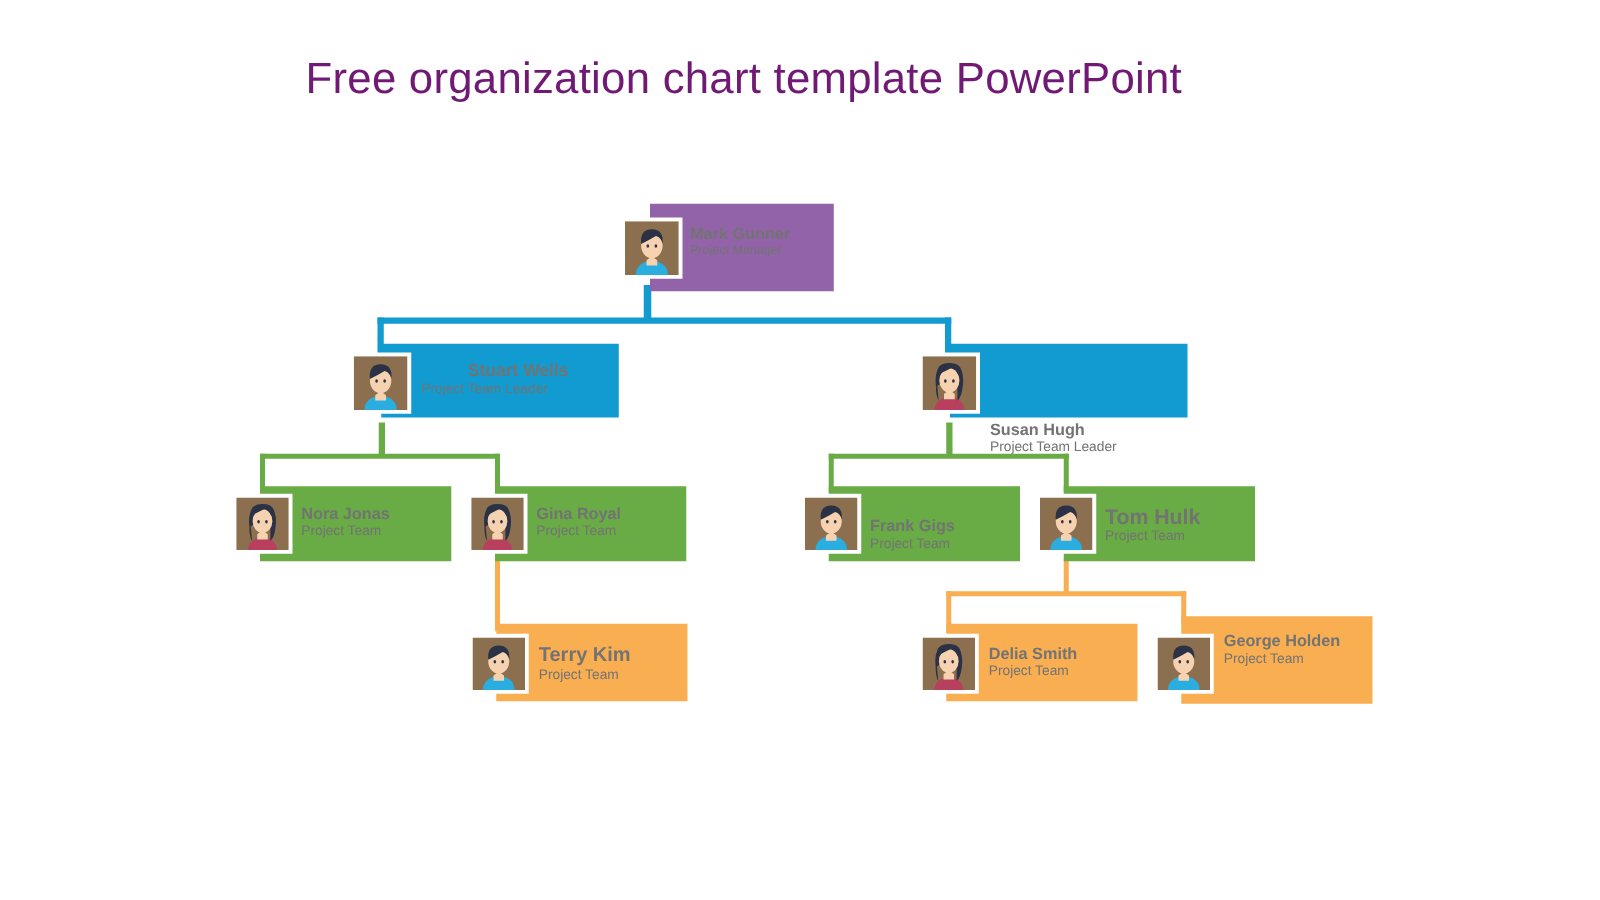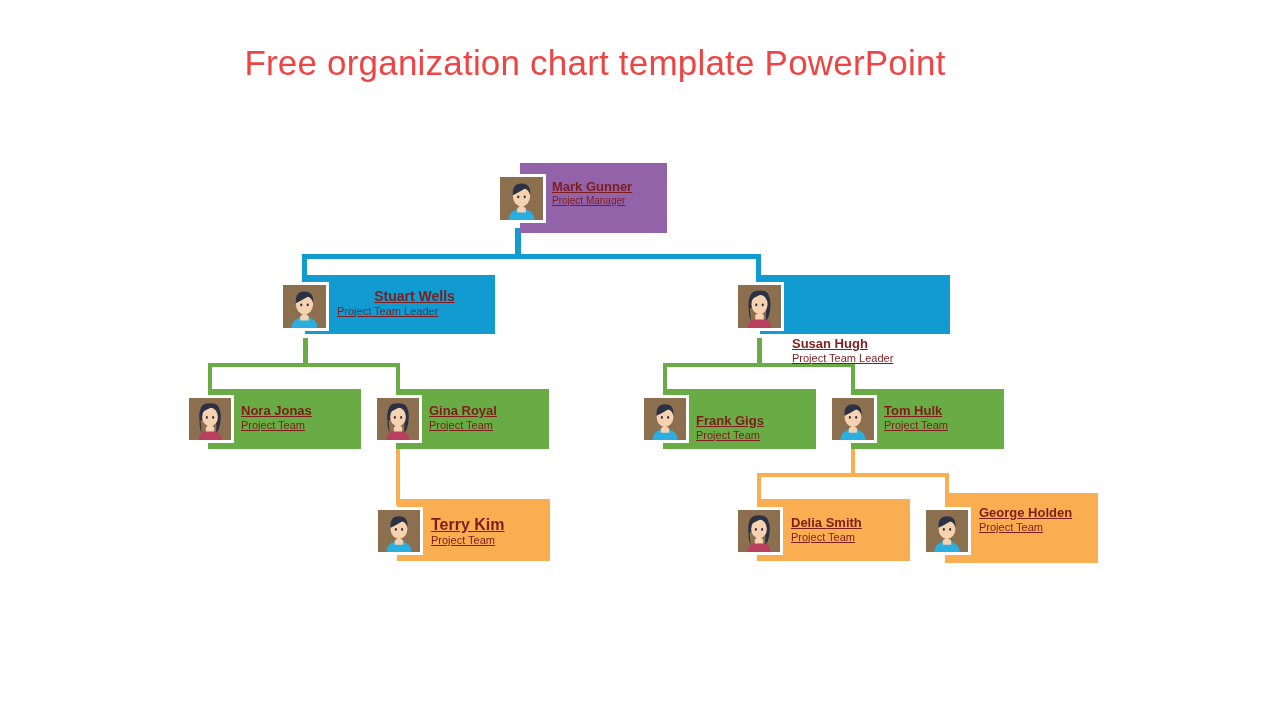--- a/index.html
+++ b/index.html
@@ -14,21 +14,21 @@
     font-family: "Liberation Sans", sans-serif;
     position: relative;
   }
   #page-title {
     position: absolute;
     top: 20px;
     left: 0;
     width: 1190px;
     text-align: center;
     font-size: 35px;
-    color: #ef4444;
+    color: #701a75;
     font-weight: normal;
     letter-spacing: 0.2px;
     white-space: nowrap;
   }
   #chart {
     position: absolute;
     left: 0;
     top: 0;
     width: 1280px;
     height: 720px;
@@ -42,23 +42,22 @@
   .node-box {
     position: absolute;
     left: 0;
     top: 0;
     box-sizing: border-box;
     display: flex;
     align-items: center;
   }
   .node-text {
     position: absolute;
-    color: #7f1d1d;
+    color: #737373;
     line-height: 1.12;
-    text-decoration: underline;
   }
   .node-name {
     font-weight: bold;
     display: block;
     white-space: pre-line;
   }
   .node-role {
     display: block;
     font-weight: normal;
   }
@@ -226,21 +225,21 @@
         <rect x="0" y="0" width="40" height="40" fill="#8B6F4E"></rect>
         <path d="M8 40 q0-9 12-11 q12 2 12 11 z" fill="#2AAEE0"></path>
         <path d="M20 26 l-4 3 0 4 8 0 0-4 z" fill="#F7D2B0"></path>
         <ellipse cx="20" cy="18" rx="8" ry="9.5" fill="#F7D2B0"></ellipse>
         <path d="M12 17 q-1-11 8-11 q9 0 8 11 q-1-5-5-6 q-5 3-11 6 z" fill="#2B3245"></path>
         <ellipse cx="17" cy="18.5" rx="1" ry="1.3" fill="#2B3245"></ellipse>
         <ellipse cx="23" cy="18.5" rx="1" ry="1.3" fill="#2B3245"></ellipse>
       </svg>
     </div>
     <div class="node-text" style="left:55px; top:15px; width:118px;">
-      <span class="node-name" style="font-size:13px;">Tom Hulk</span>
+      <span class="node-name" style="font-size:17px;">Tom Hulk</span>
       <span class="node-role" style="font-size:11px;">Project Team</span>
     </div>
   </div>
 
   <div class="node" style="left:375px; top:499px; width:175px; height:64px;">
     <div class="node-box" style="left:22px; top:0; width:153px; height:62px; background:#F8AE51;"></div>
     <div class="avatar" style="left:0px; top:8px; width:48px; height:48px;">
       <svg width="42" height="42" viewBox="0 0 40 40">
         <rect x="0" y="0" width="40" height="40" fill="#8B6F4E"></rect>
         <path d="M8 40 q0-9 12-11 q12 2 12 11 z" fill="#2AAEE0"></path>

